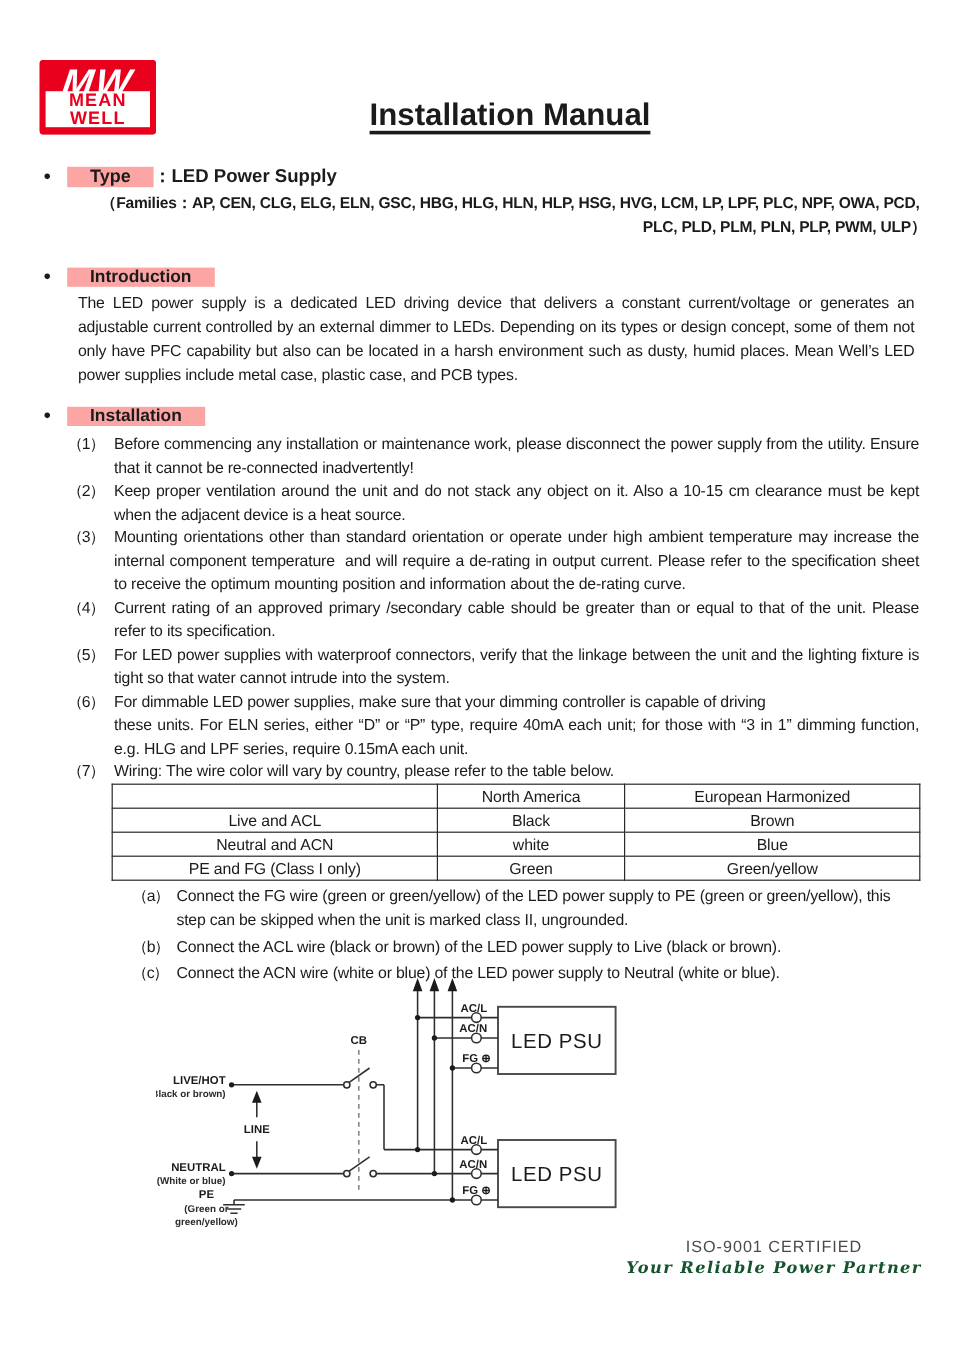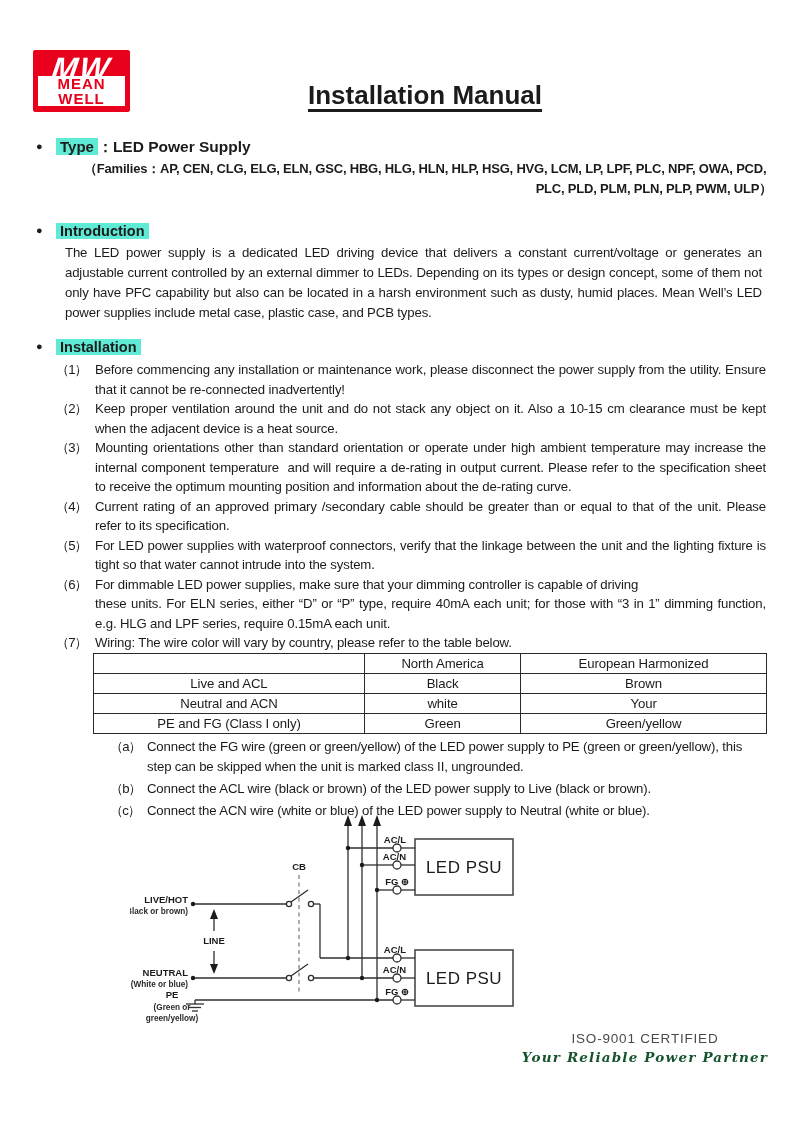--- a/index.html
+++ b/index.html
@@ -14,21 +14,21 @@
              font-style:italic; letter-spacing:2px; transform:skewX(-8deg); margin-top:1px; line-height:36px;}
   .logo-strip { position:absolute; left:5px; right:5px; bottom:6px; background:#fff;
                 color:#e8001c; font-size:15px; font-weight:700; text-align:center;
                 letter-spacing:1px; line-height:15px; }
   
   .title-wrap { position:absolute; top:80px; left:0; width:100%; text-align:center; }
   .title { position:relative; left:24px; font-size:26px; font-weight:700;
            text-decoration:underline; text-decoration-thickness:2.5px; text-underline-offset:5px; }
   
   .bullet { display:inline-block; width:20px; font-size:11px; vertical-align:2px; }
-  .hl { background:#5eead4; padding:0 4px;margin-top:39px; }
+  .hl { background:#fca5a5; padding:0 19px;margin-top:39px; }
   .sec-head { font-size:14.5px; font-weight:700; }
   
   .type-block { position:absolute; left:36px; top:138px; right:30px; }
   .type-line { font-size:15px; font-weight:700; }
   .type-value { font-size:15.5px; font-weight:700; }
   .families1 { margin-left:48px; margin-top:3px; font-size:13px; font-weight:700; letter-spacing:-0.2px; }
   .families2 { margin-left:179px; font-size:13px; font-weight:700; letter-spacing:-0.2px; margin-top:2px;text-align:right;}
   
   .intro-block { position:absolute; left:36px; top:222px; right:40px; }
   .intro-body { margin-left:29px; margin-top:3px; font-size:13.2px; line-height:20px;
@@ -133,21 +133,21 @@
       <td>European Harmonized</td>
     </tr>
     <tr>
       <td>Live and ACL</td>
       <td>Black</td>
       <td>Brown</td>
     </tr>
     <tr>
       <td>Neutral and ACN</td>
       <td>white</td>
-      <td>Your</td>
+      <td>Blue</td>
     </tr>
     <tr>
       <td>PE and FG (Class I only)</td>
       <td>Green</td>
       <td>Green/yellow</td>
     </tr>
   </tbody>
     </table>
 
   <div class="sub-block">

